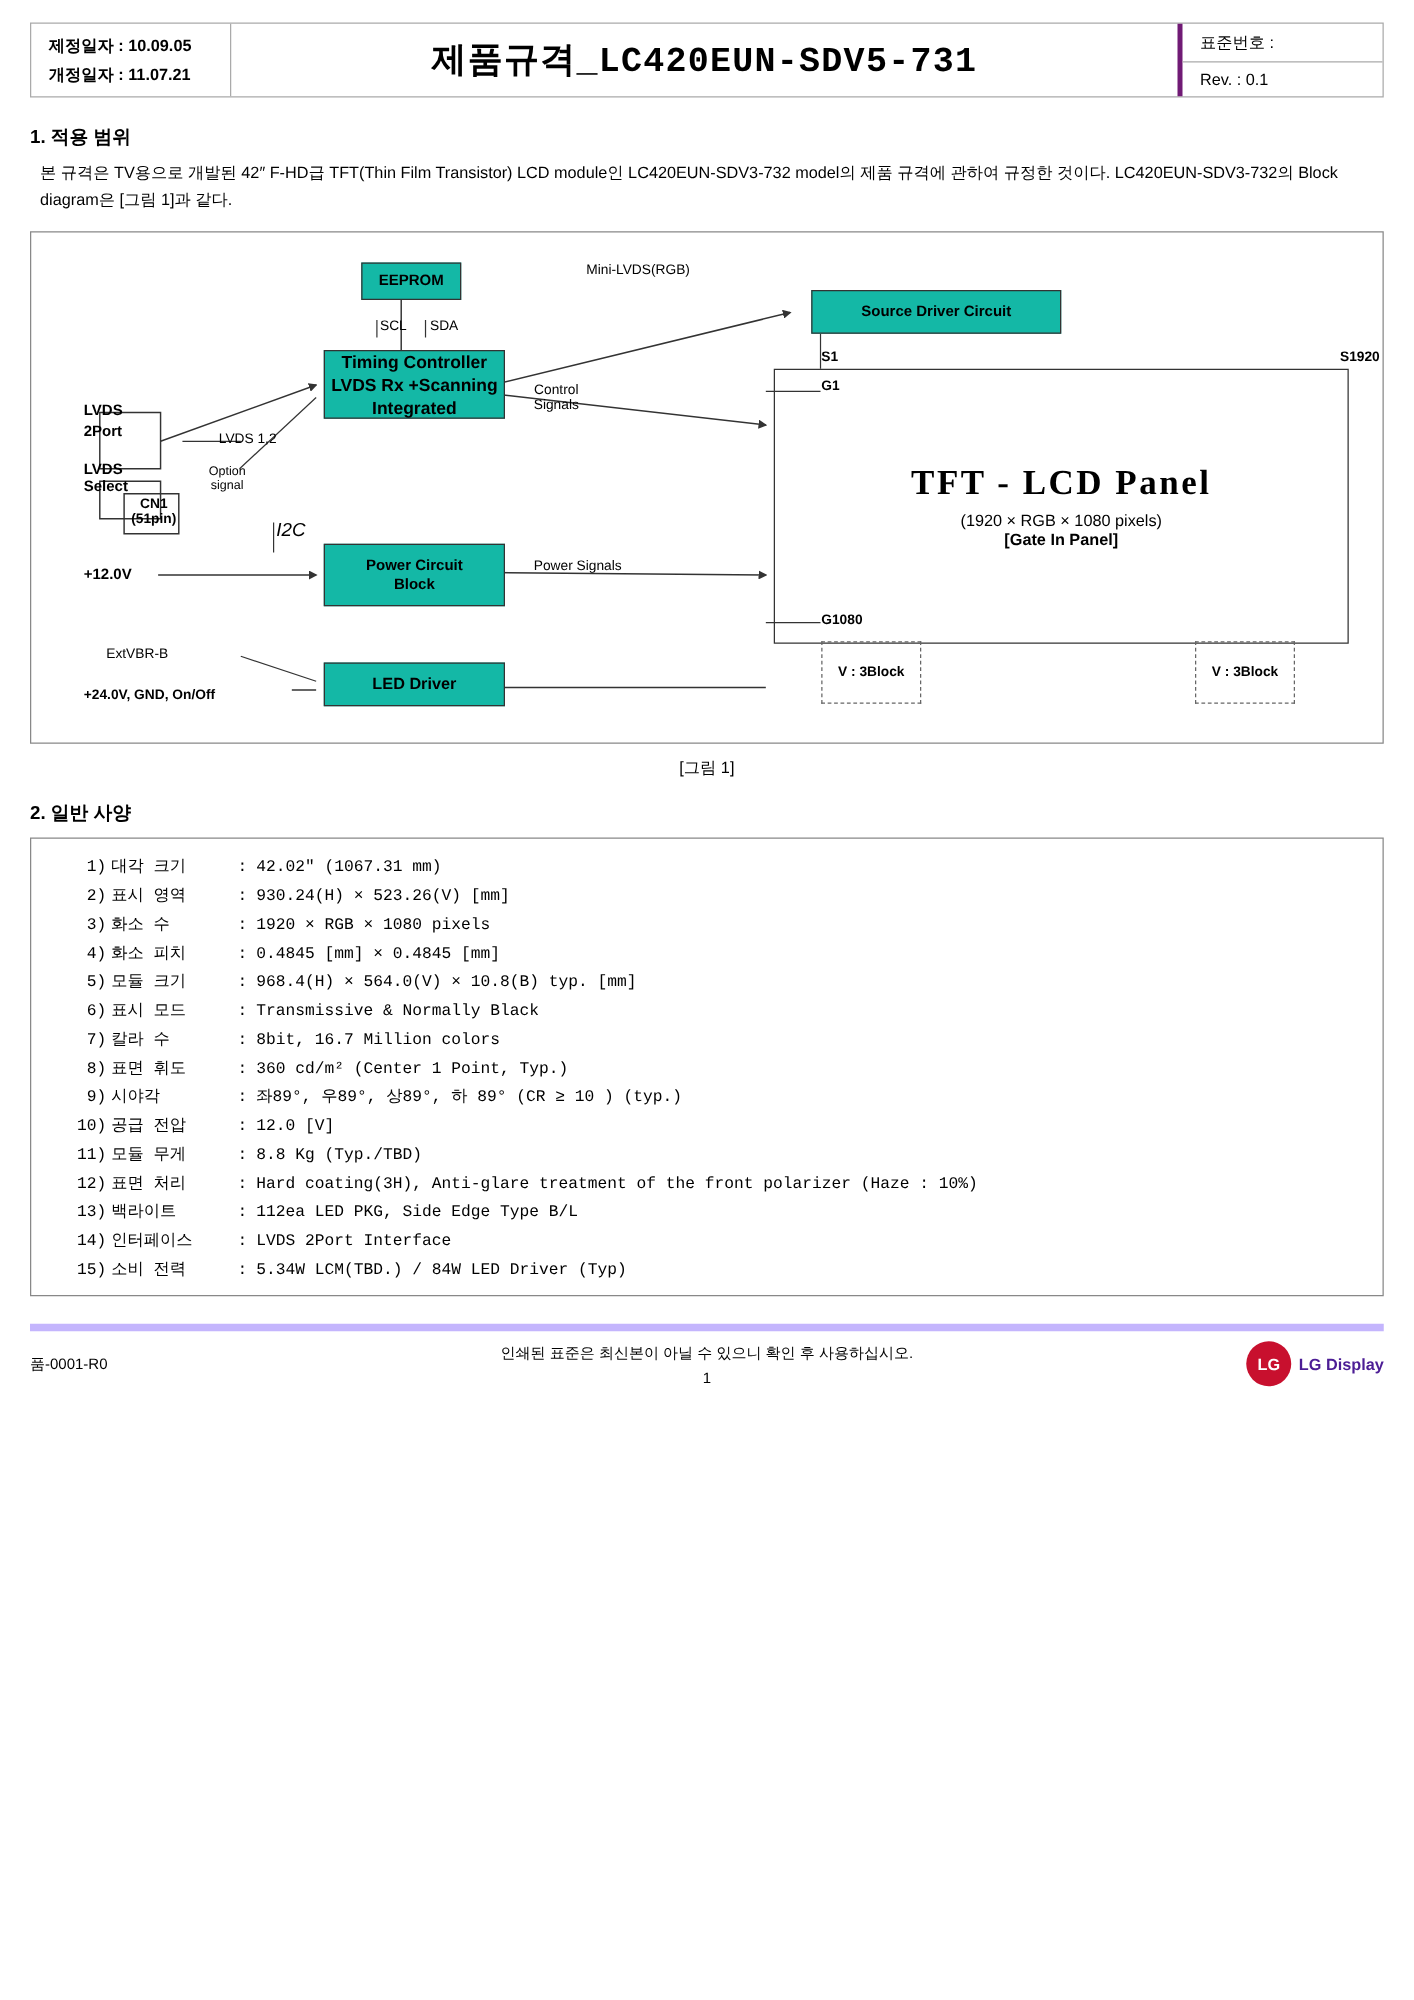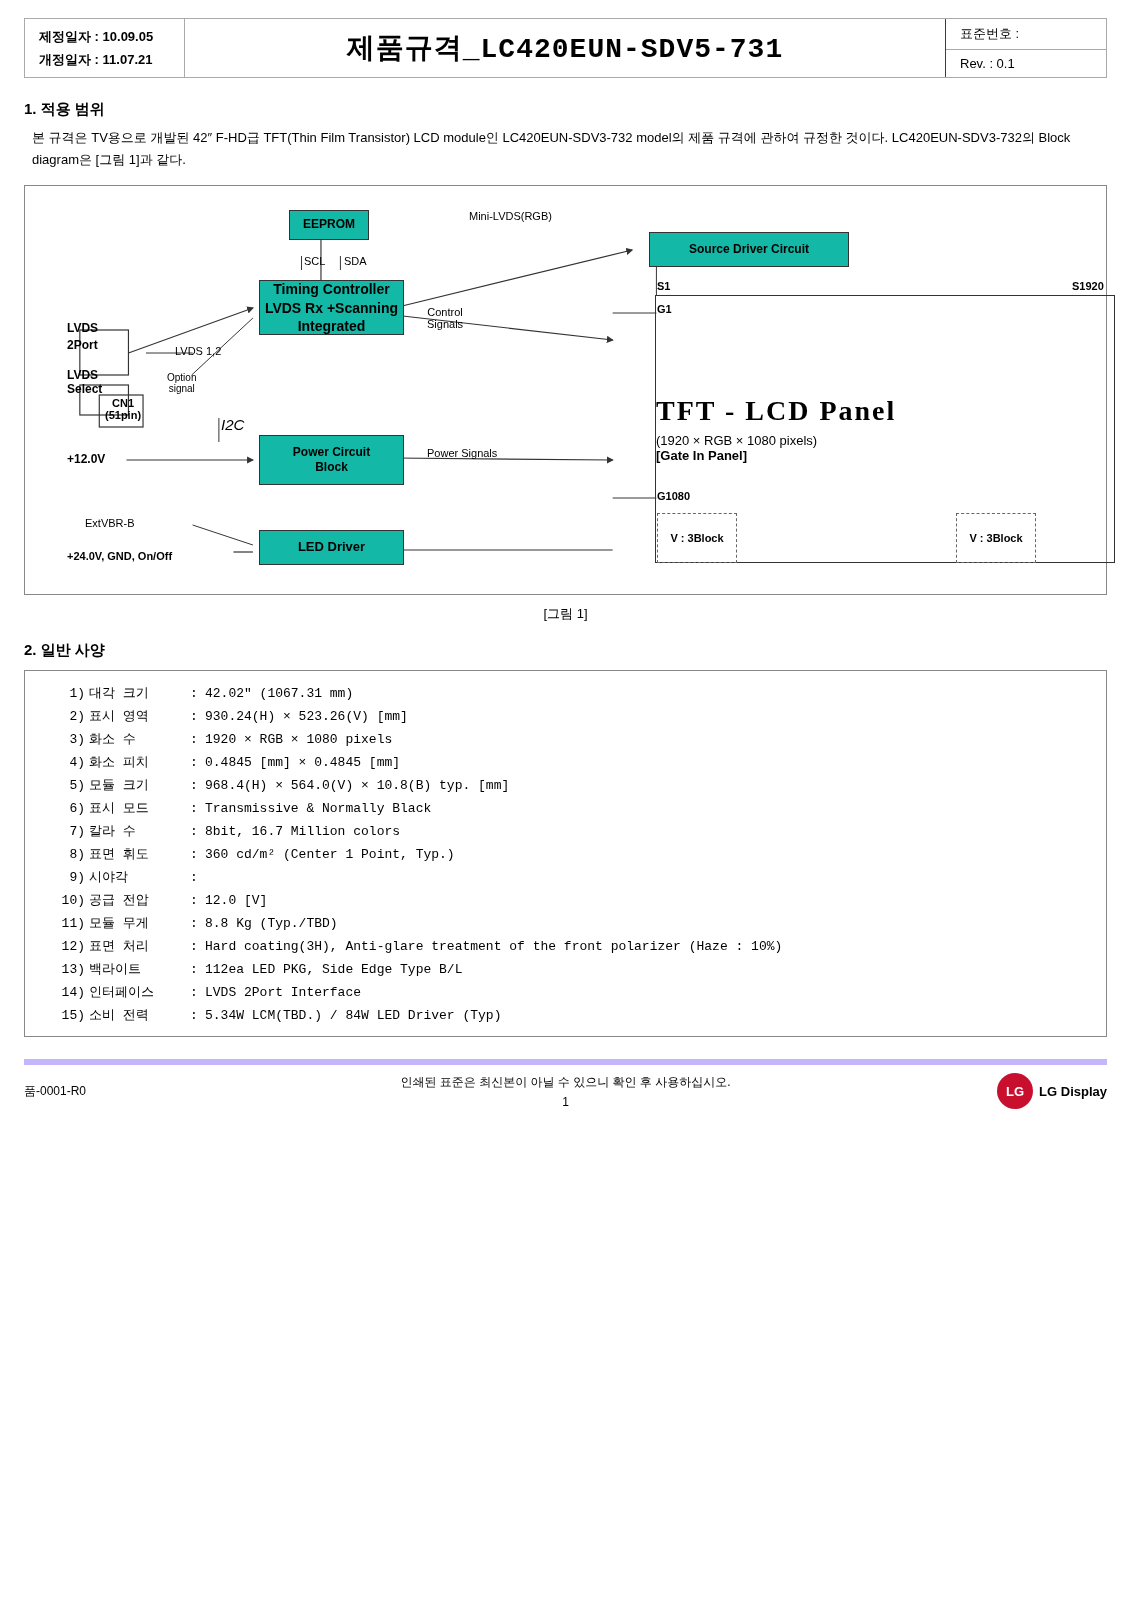--- a/index.html
+++ b/index.html
@@ -34,21 +34,21 @@
       font-weight: bold;
     }
     .header-center {
       flex: 1;
       display: flex;
       align-items: center;
       justify-content: center;
       font-size: 28px;
       font-weight: bold;
       letter-spacing: 1px;
-      border-right: 1px solid #701a75;
+      border-right: 4px solid #701a75;
       padding: 8px;
       font-family: 'Courier New', monospace;
     }
     .header-right {
       display: flex;
       flex-direction: column;
       min-width: 160px;
       border-left: none;
     }
     .header-right-top {
@@ -118,25 +118,25 @@
       left: 220px; top: 330px; width: 145px; height: 35px;
       font-size: 13px;
     }
     .diag-box.source-driver {
       left: 610px; top: 32px; width: 200px; height: 35px;
       font-size: 12px;
     }
 
     .tft-panel-content {
       position: absolute;
-      left: 616px; top: 95px; width: 460px; height: 268px;
+      left: 580px; top: 95px; width: 460px; height: 220px;
       border: 1px solid #333;
       display: flex;
       flex-direction: column;
-      align-items: flex-start;
+      align-items: center;
       justify-content: center;
     }
     .tft-panel-title {
       font-size: 28px;
       font-weight: bold;
       font-family: 'Times New Roman', serif;
       letter-spacing: 2px;
     }
     .tft-panel-sub {
       font-size: 13px;
@@ -292,21 +292,21 @@
       display: flex;
       align-items: center;
       justify-content: center;
       color: white;
       font-size: 13px;
       font-weight: bold;
     }
     .lg-display-text {
       font-size: 13px;
       font-weight: bold;
-      color: #000000;
+      color: #4c1d95;
     }
 
     
     .diagram-svg {
       position: absolute;
       top: 0; left: 0;
       width: 100%; height: 100%;
       pointer-events: none;
     }
   </style>
@@ -511,20 +511,21 @@
       <div class="spec-row">
       <span class="spec-num">8)</span>
       <span class="spec-key">표면 휘도</span>
       <span class="spec-colon">:</span>
       <span class="spec-val">360 cd/m² (Center 1 Point, Typ.)</span>
     </div>
       <div class="spec-row">
       <span class="spec-num">9)</span>
       <span class="spec-key">시야각   </span>
       <span class="spec-colon">:</span>
+      <span class="spec-val">좌89°, 우89°, 상89°, 하 89° (CR ≥ 10 ) (typ.)</span>
     </div>
       <div class="spec-row">
       <span class="spec-num">10)</span>
       <span class="spec-key">공급 전압</span>
       <span class="spec-colon">:</span>
       <span class="spec-val">12.0 [V]</span>
     </div>
       <div class="spec-row">
       <span class="spec-num">11)</span>
       <span class="spec-key">모듈 무게</span>

